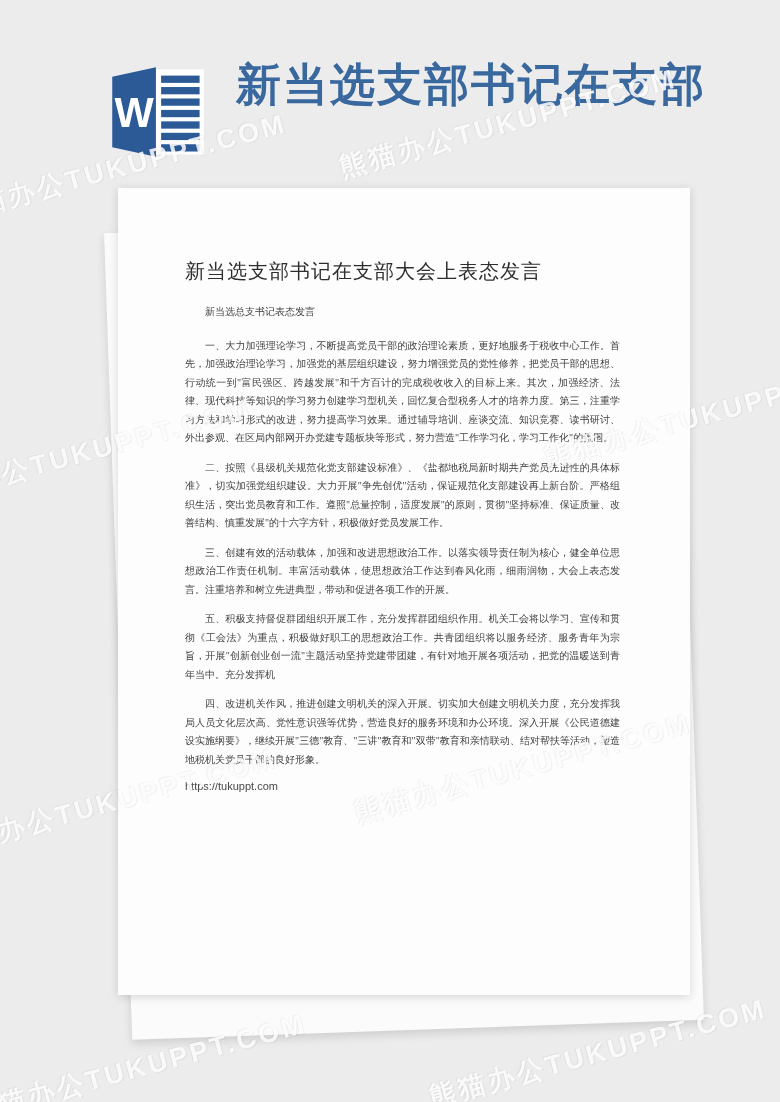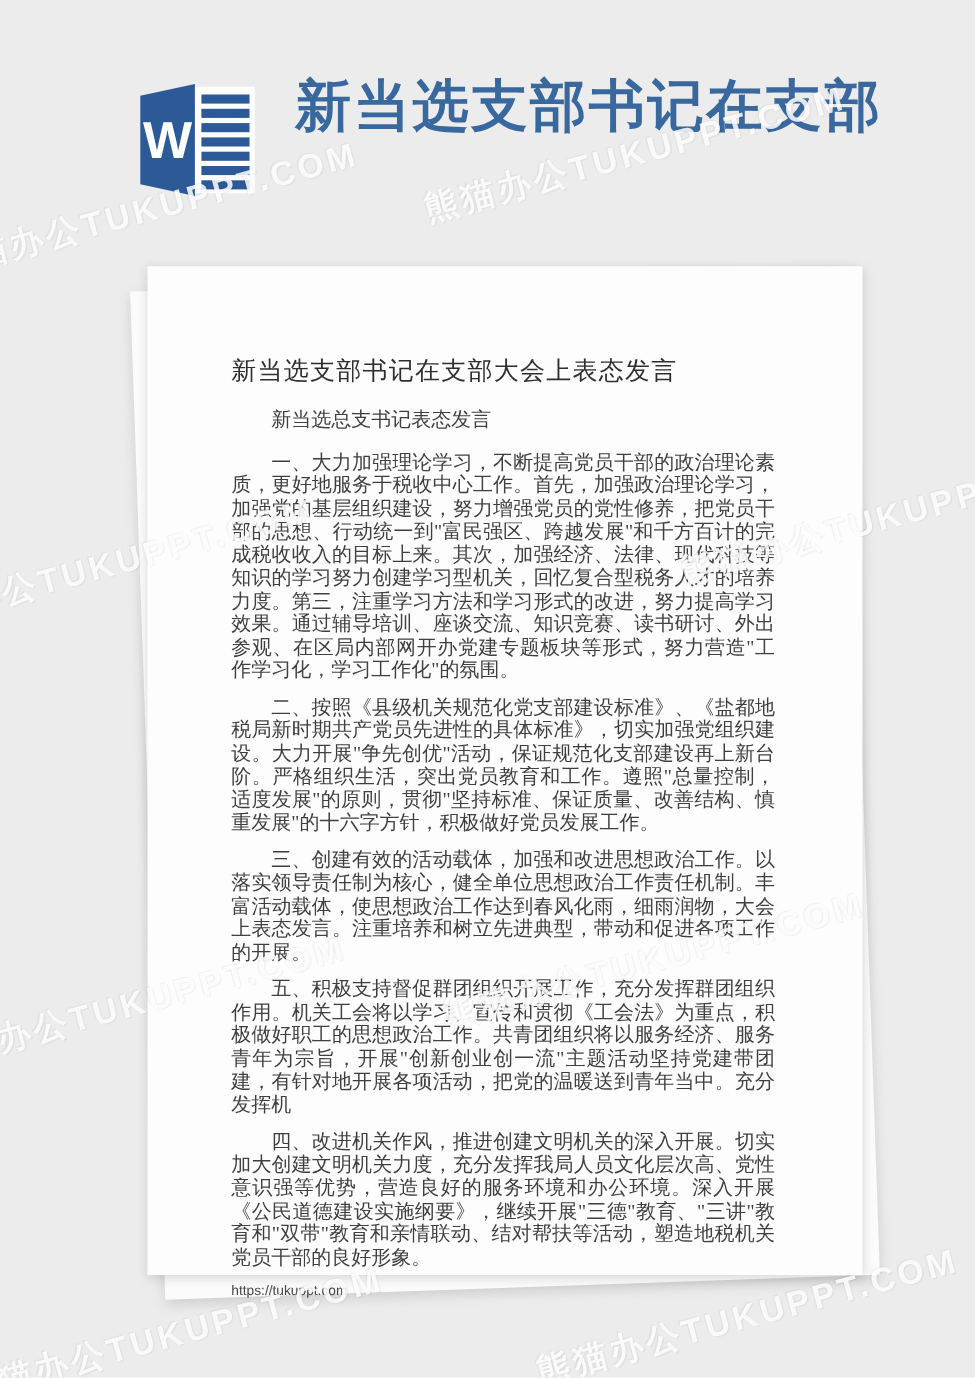--- a/index.html
+++ b/index.html
@@ -29,39 +29,39 @@
   
   .page-behind {
     position: absolute; left: 118px; top: 205px;
     width: 572px; height: 807px;
     background: #fbfbfb;
     transform: translateY(18px) rotate(-2deg);
     box-shadow: 0 4px 10px rgba(0,0,0,0.13);
     z-index: 1;
   }
   .page {
-    position: absolute; left: 118px; top: 213px;
+    position: absolute; left: 118px; top: 188px;
     width: 572px; height: 807px;
     box-sizing: border-box;
     background: #fdfdfd;
     box-shadow: 0 2px 9px rgba(0,0,0,0.15);
     padding: 70px 70px 0 67px;
     z-index: 2;
   }
   .doc-heading {
     margin: 0 0 18px 0;
     font-family: "Liberation Serif", "DejaVu Serif", serif;
     font-size: 20px; font-weight: 400;
     letter-spacing: 1px;
     color: #2e2e2e;
   }
   .doc-sub, .doc-body p {
     margin: 0 0 11px 0;
     font-family: "Liberation Serif", "DejaVu Serif", serif;
-    font-size: 16px; line-height: 18.5px;
+    font-size: 10px; line-height: 18.5px;
     color: #3f3f3f;
     text-align: justify;
     text-indent: 2em;
   }
   .doc-sub { margin-bottom: 15px; }
   .footer-url {
     margin-top: 8px;
     font-size: 11px;
     color: #474747;
     font-family: "Liberation Sans", sans-serif;

